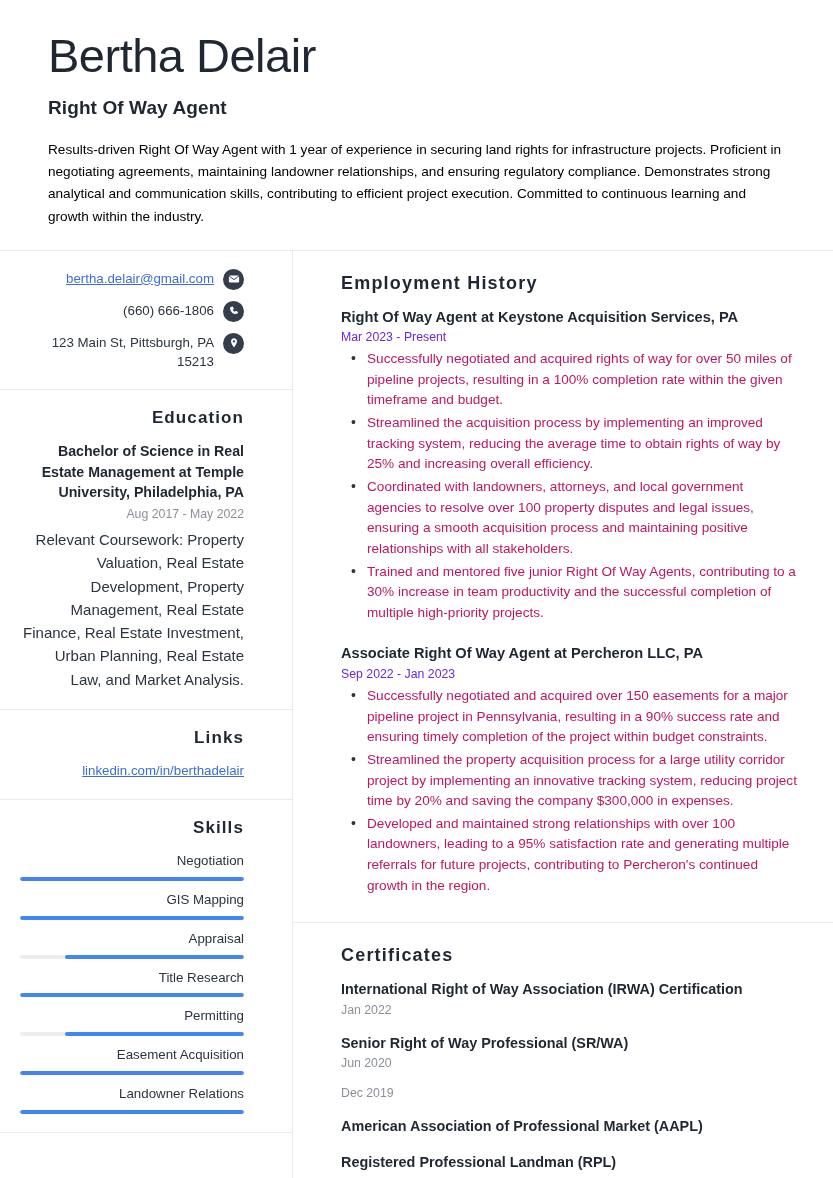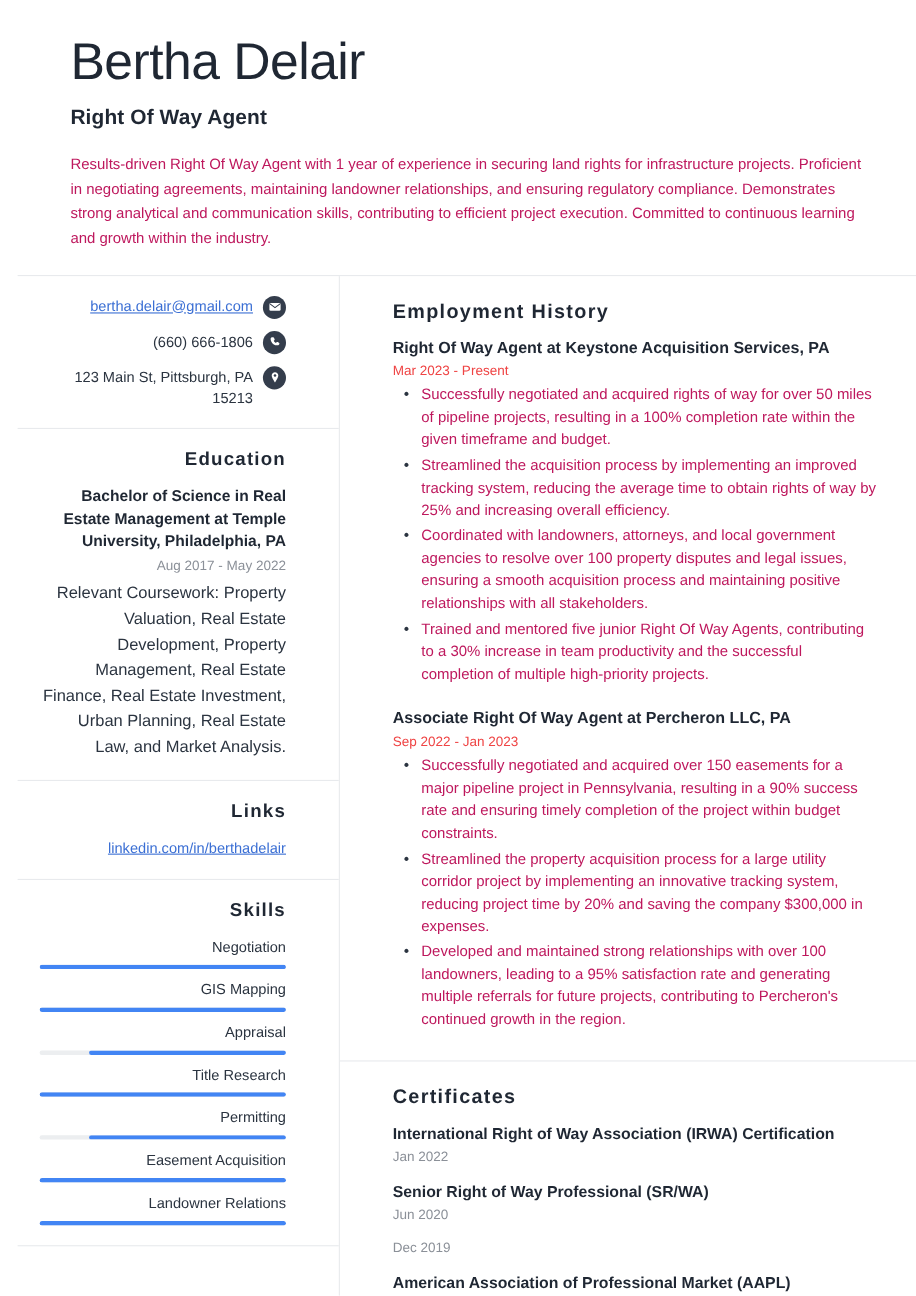--- a/index.html
+++ b/index.html
@@ -11,21 +11,20 @@
     font-family: "Liberation Sans", sans-serif;
     color: #2b3440;
   }
 
   .page {
     position: relative;
     width: 833px;
     height: 1178px;
     background: #ffffff;
     overflow: hidden;
-    padding-left: 16px;
   }
 
   
   .header {
     padding: 28px 48px 0 48px;
   }
   .name {
     font-size: 47px;
     font-weight: 400;
     letter-spacing: -0.5px;
@@ -36,21 +35,21 @@
     font-size: 19px;
     font-weight: 700;
     color: #1f2733;
     margin-top: 14px;
     letter-spacing: 0.1px;
   }
   .summary {
     margin-top: 20px;
     font-size: 13.6px;
     line-height: 1.62;
-    color: #be185d;
+    color: #000000;
     max-width: 740px;
   }
 
   .hr-full {
     width: 100%;
     height: 1px;
     background: #e8eaed;
     margin-top: 22px;
   }
 
@@ -184,21 +183,21 @@
   .job { margin-bottom: 20px; }
   .job:last-child { margin-bottom: 0; }
   .job-head {
     font-size: 14.6px;
     font-weight: 700;
     color: #1f2733;
     line-height: 1.4;
   }
   .job-date {
     font-size: 12.3px;
-    color: #ef4444;
+    color: #6d28d9;
     margin-top: 3px;
   }
   .bullets {
     margin: 5px 0 0 0;
     padding-left: 24px;
     list-style: none;
   }
   .bullets li {
     position: relative;
     font-size: 13.6px;

